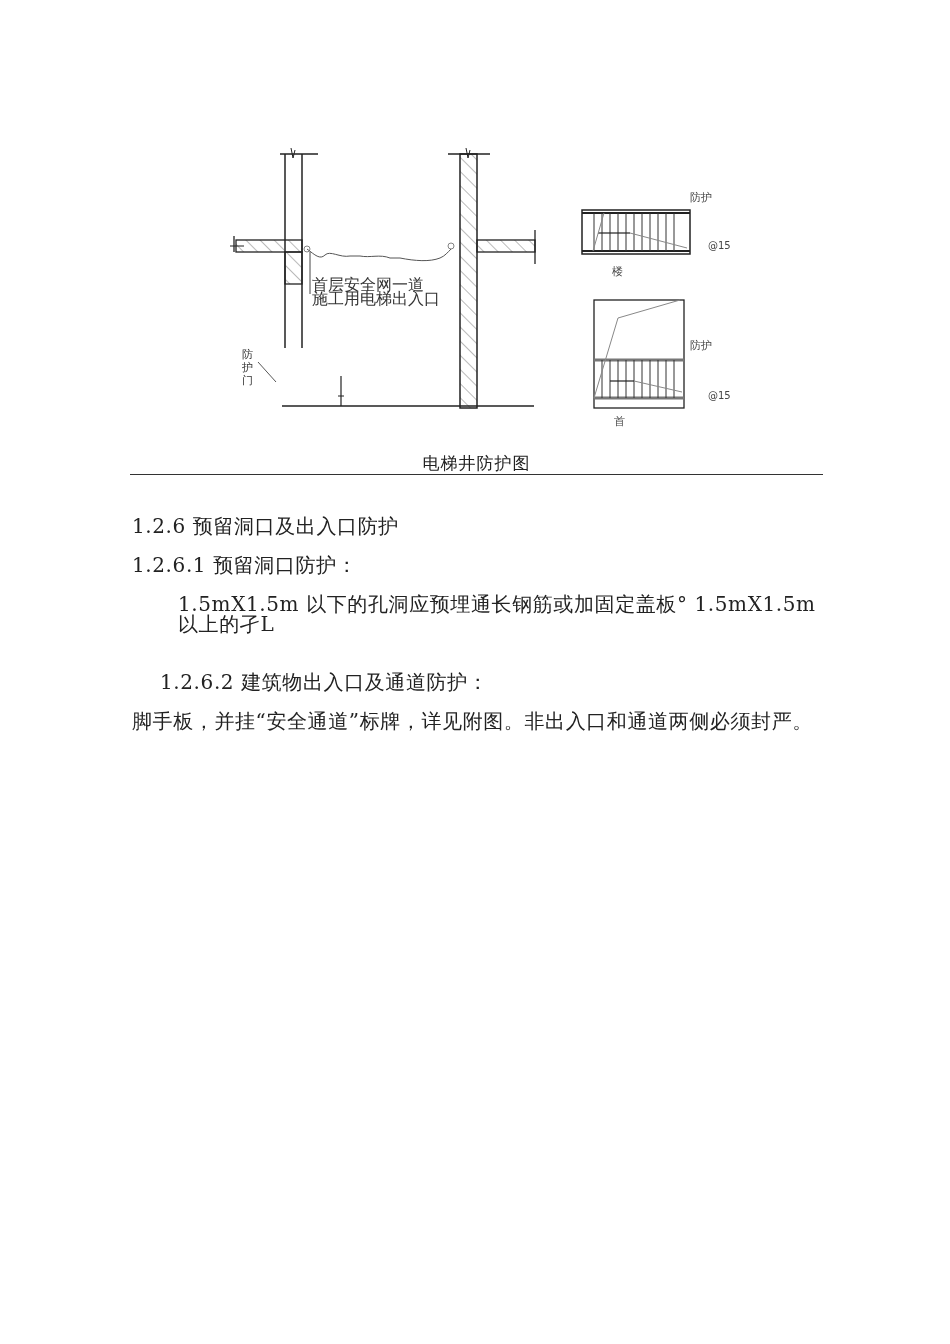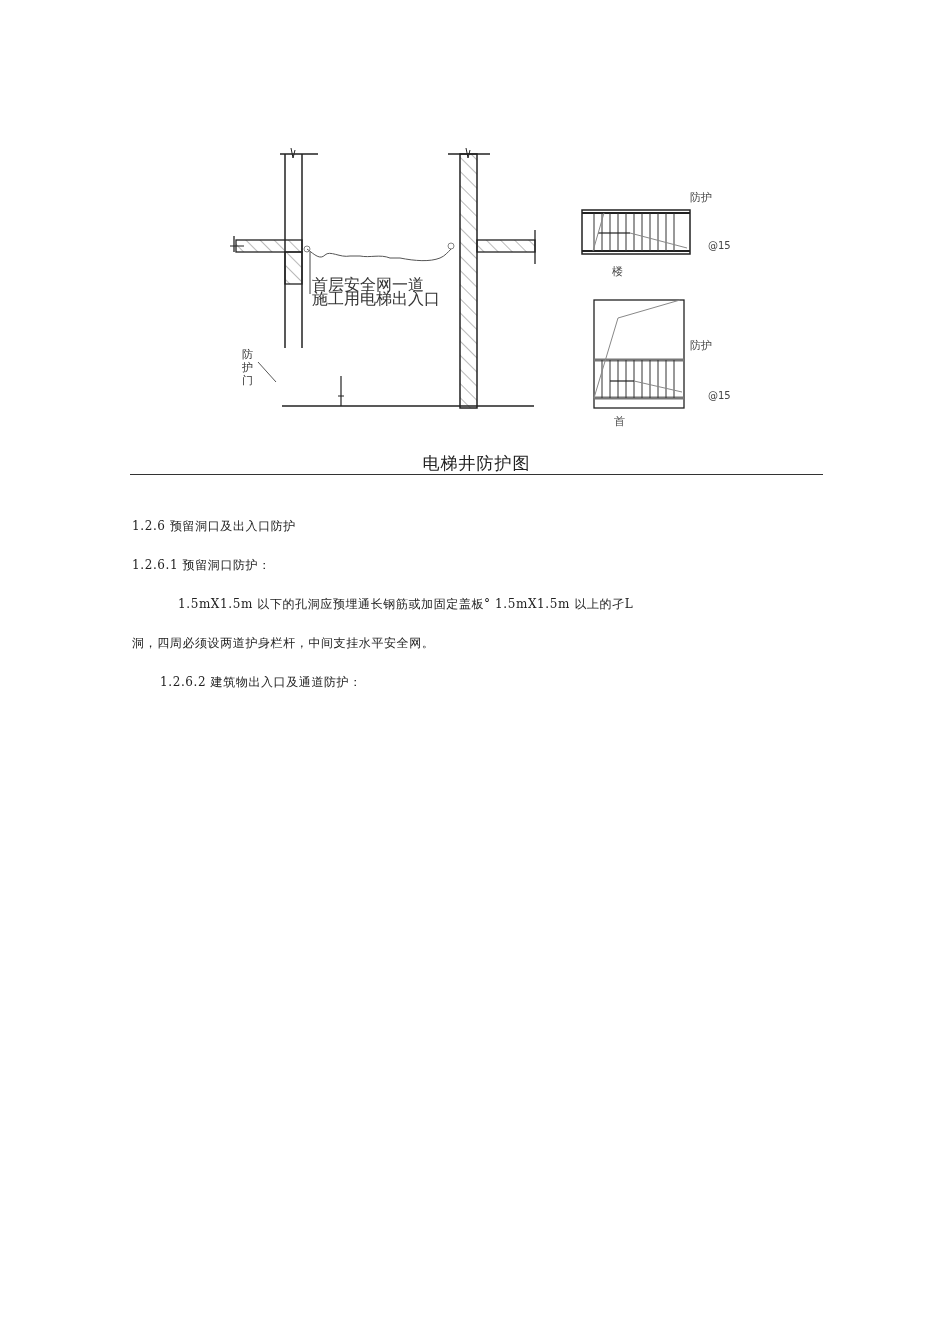--- a/index.html
+++ b/index.html
@@ -14,21 +14,21 @@
   .rail-spacing-1 { left: 478px; top: 100px; font-size: 10px; color: #444; }
   .rail-caption-1 { left: 382px; top: 124px; font-size: 11px; color: #444; }
   .rail-label-2 { left: 460px; top: 198px; font-size: 11px; color: #444; }
   .rail-spacing-2 { left: 478px; top: 250px; font-size: 10px; color: #444; }
   .rail-caption-2 { left: 384px; top: 274px; font-size: 11px; color: #444; }
 
   .caption { position: absolute; left: 130px; top: 452px; width: 693px; text-align: center;
              font-size: 17px; letter-spacing: 1px; }
   .caption-rule { position: absolute; left: 130px; top: 474px; width: 693px; height: 1px; background: #333; }
 
-  .text { position: absolute; left: 132px; width: 692px; font-size: 12px; line-height: 20px; letter-spacing: 0.6px; }
+  .text { position: absolute; left: 132px; width: 692px; font-size: 20px; line-height: 20px; letter-spacing: 0.6px; }
   .h1 { top: 516px; }
   .h2 { top: 555px; }
   .p1 { top: 594px; }
   .p1 .line { display: block; height: 39px; }
   .h3 { top: 672px; margin-left: 28px; }
   .p2 { top: 711px; }
   .p2 .line { display: block; height: 39px; }
   .indent { padding-left: 46px; }
 </style>
 </head>
@@ -125,17 +125,17 @@
   <div class="fig-label rail-caption-2">首</div>
 </div>
 
 <div class="caption">电梯井防护图</div>
 <div class="caption-rule"></div>
 
 <div class="text h1">1.2.6 预留洞口及出入口防护</div>
 <div class="text h2">1.2.6.1 预留洞口防护：</div>
 <div class="text p1">
   <span class="line indent">1.5mX1.5m 以下的孔洞应预埋通长钢筋或加固定盖板° 1.5mX1.5m 以上的孑L</span>
-  <span class="line">洞，四周必须设两道护身栏杆，中间支挂水平安全网。</span>
 </div>
 <div class="text h3">1.2.6.2 建筑物出入口及通道防护：</div>
 <div class="text p2">
+  <span class="line">脚手板，并挂“安全通道”标牌，详见附图。非出入口和通道两侧必须封严。</span>
 </div>
 
 </body></html>

